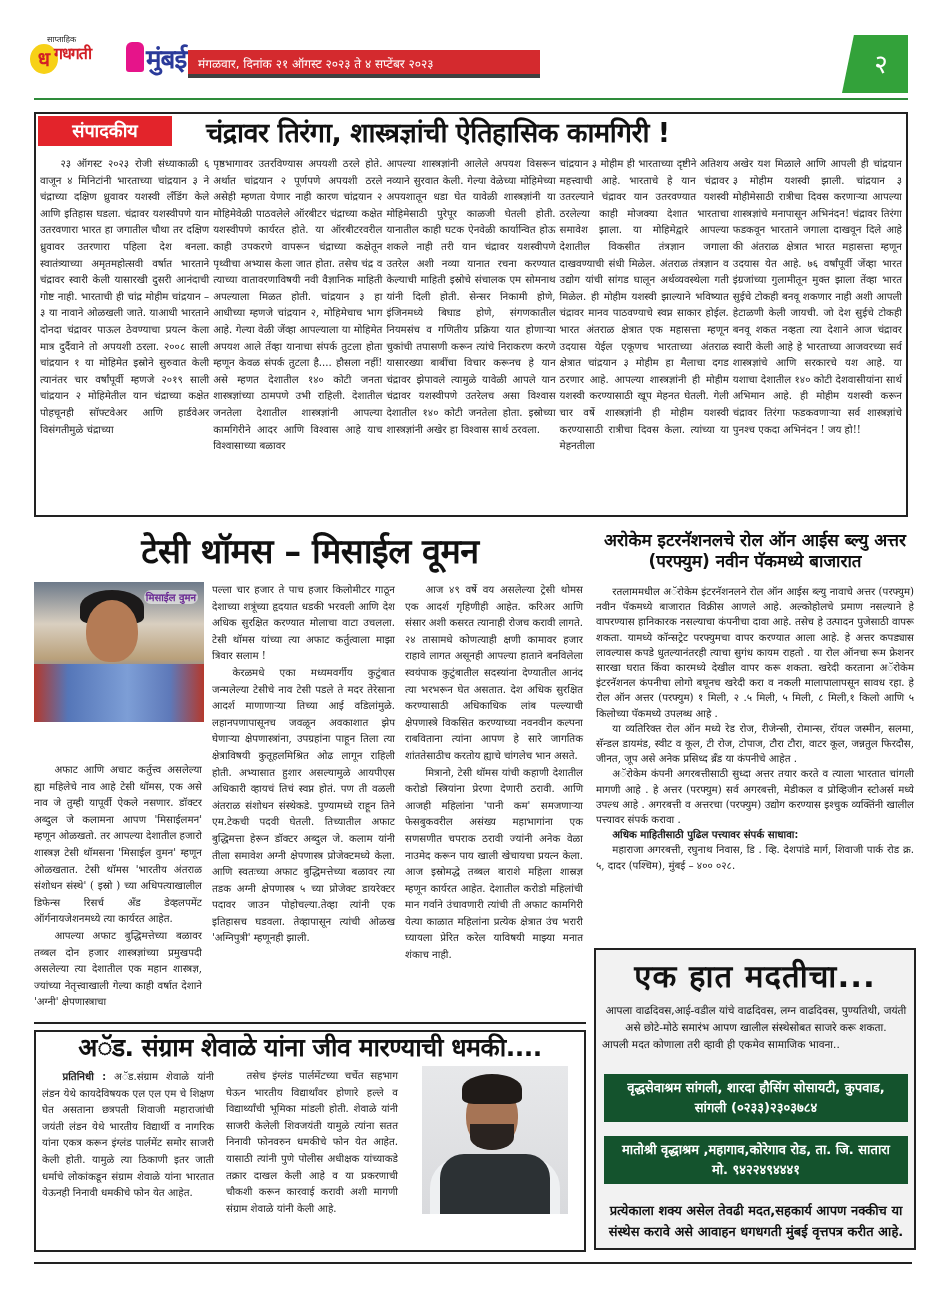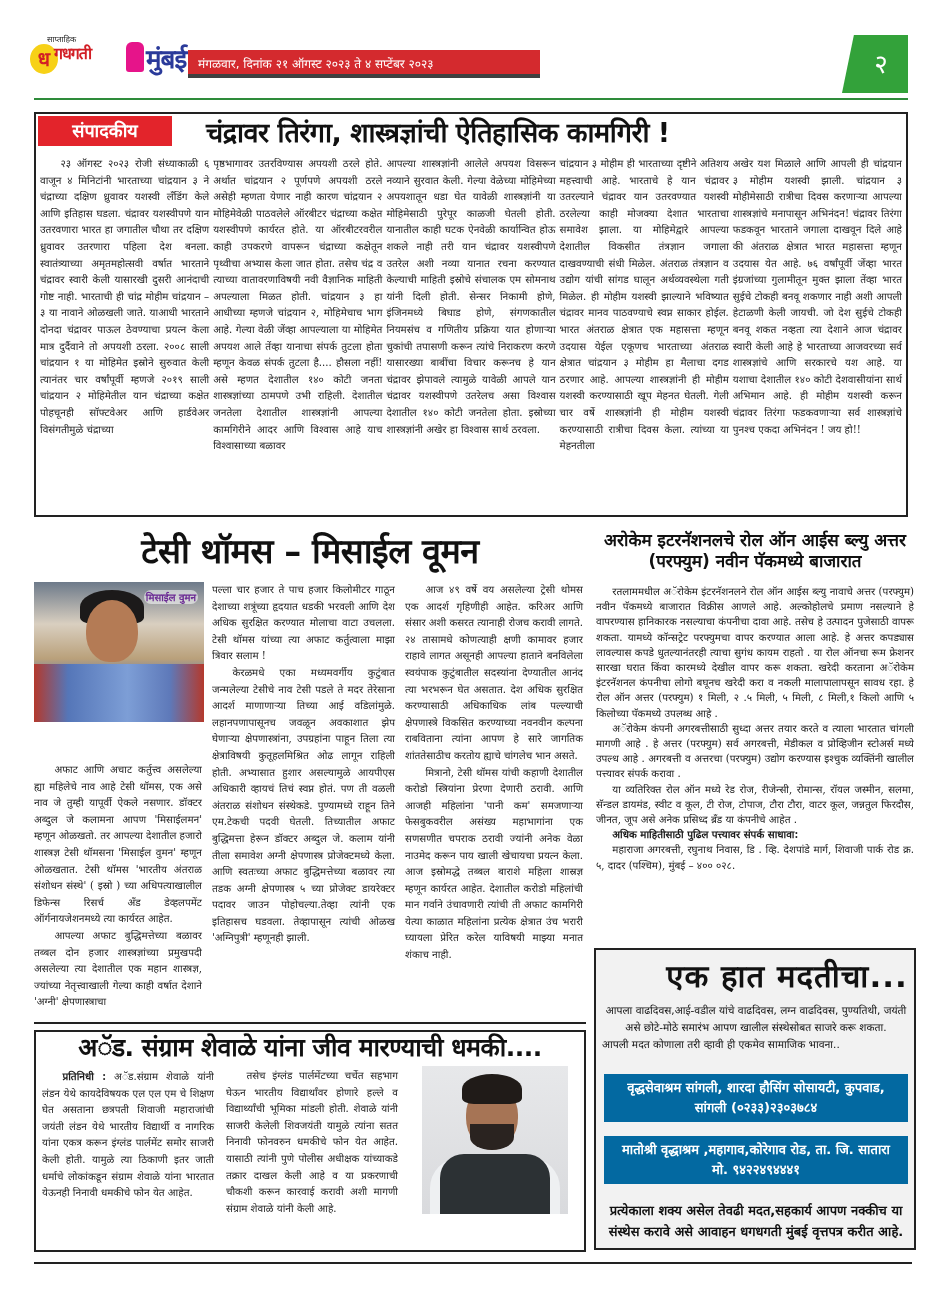--- a/index.html
+++ b/index.html
@@ -38,24 +38,24 @@
   .tessy-col3 { position: absolute; left: 405px; top: 582px; width: 178px; }
 
   
   .perf-headline { position: absolute; left: 590px; top: 530px; width: 330px; text-align: center; font-size: 17px; font-weight: bold; line-height: 21px; color: #111; }
   .perf-text { position: absolute; left: 596px; top: 584px; width: 318px; font-size: 10.2px; line-height: 15.2px; text-align: justify; font-family: "DejaVu Serif", serif; }
   .perf-text p { text-indent: 1.6em; }
   .perf-text .bold { font-weight: bold; }
 
   
   .help-box { position: absolute; left: 594px; top: 948px; width: 322px; height: 302px; border: 2px solid #222; background: #f2f2f2; }
-  .help-title { position: absolute; left: 0; top: 4px; width: 100%; text-align: center; font-size: 31px; font-weight: bold; color: #111; letter-spacing: 1px; margin-left: 32px; }
+  .help-title { position: absolute; left: 0; top: 4px; width: 100%; text-align: center; font-size: 31px; font-weight: bold; color: #111; letter-spacing: 1px; }
   .help-desc { position: absolute; left: 6px; top: 52px; width: 308px; font-size: 10.5px; line-height: 17px; text-align: center; color: #111; }
   .help-desc .last { text-align: left; }
-  .dark-box { position: absolute; left: 8px; width: 304px; background: #0369a1; color: #fff; font-weight: bold; text-align: center; font-size: 13px; line-height: 20px; padding: 4px 4px; }
+  .dark-box { position: absolute; left: 8px; width: 304px; background: #14532d; color: #fff; font-weight: bold; text-align: center; font-size: 13px; line-height: 20px; padding: 4px 4px; }
   .help-footer { position: absolute; left: 4px; top: 250px; width: 312px; text-align: center; font-size: 13px; font-weight: bold; line-height: 21px; color: #111; }
 
   
   .shev-box { position: absolute; left: 34px; top: 1030px; width: 552px; height: 222px; border: 2px solid #222; }
   .shev-headline { position: absolute; left: 0; top: -4px; width: 100%; text-align: center; font-size: 25px; font-weight: bold; color: #111; line-height: 40px; letter-spacing: -0.5px; }
   .shev-col1 { position: absolute; left: 6px; top: 36px; width: 172px; }
   .shev-col2 { position: absolute; left: 190px; top: 36px; width: 172px; }
   .shev-photo { position: absolute; left: 386px; top: 34px; width: 146px; height: 148px; background: linear-gradient(180deg, #e7e8ea 0%, #d9dadd 100%); overflow: hidden; }
   .shev-photo .hair { position: absolute; left: 40px; top: 8px; width: 60px; height: 30px; border-radius: 50% 50% 20% 20%; background: #201b18; }
   .shev-photo .face { position: absolute; left: 44px; top: 20px; width: 52px; height: 64px; border-radius: 45% 45% 50% 50%; background: #a67455; }
@@ -109,22 +109,22 @@
   <p class="col" style="text-indent:2em">केरळमधे एका मध्यमवर्गीय कुटुंबात जन्मलेल्या टेसीचे नाव टेसी पडले ते मदर तेरेसाना आदर्श माणाणाऱ्या तिच्या आई वडिलांमुळे. लहानपणापासूनच जवळून अवकाशात झेप घेणाऱ्या क्षेपणास्त्रांना, उपग्रहांना पाहून तिला त्या क्षेत्राविषयी कुतूहलमिश्रित ओढ लागून राहिली होती. अभ्यासात हुशार असल्यामुळे आयपीएस अधिकारी व्हायचं तिचं स्वप्न होतं. पण ती वळली अंतराळ संशोधन संस्थेकडे. पुण्यामध्ये राहून तिने एम.टेकची पदवी घेतली. तिच्यातील अफाट बुद्धिमत्ता हेरून डॉक्टर अब्दुल जे. कलाम यांनी तीला समावेश अग्नी क्षेपणास्त्र प्रोजेक्टमध्ये केला. आणि स्वतःच्या अफाट बुद्धिमत्तेच्या बळावर त्या तडक अग्नी क्षेपणास्त्र ५ च्या प्रोजेक्ट डायरेक्टर पदावर जाउन पोहोचल्या.तेव्हा त्यांनी एक इतिहासच घडवला. तेव्हापासून त्यांची ओळख 'अग्निपुत्री' म्हणूनही झाली.</p>
 </div>
 <div class="tessy-col3">
   <p class="col" style="text-indent:2em">आज ४९ वर्षे वय असलेल्या ट्रेसी थोमस एक आदर्श गृहिणीही आहेत. करिअर आणि संसार अशी कसरत त्यानाही रोजच करावी लागते. २४ तासामधे कोणत्याही क्षणी कामावर हजार राहावे लागत असूनही आपल्या हाताने बनविलेला स्वयंपाक कुटुंबातील सदस्यांना देण्यातील आनंद त्या भरभरून घेत असतात. देश अधिक सुरक्षित करण्यासाठी अधिकाधिक लांब पल्ल्याची क्षेपणास्त्रे विकसित करण्याच्या नवनवीन कल्पना राबविताना त्यांना आपण हे सारे जागतिक शांततेसाठीच करतोय ह्याचे चांगलेच भान असते.</p>
   <p class="col" style="text-indent:2em">मित्रानो, टेसी थॉमस यांची कहाणी देशातील करोडो स्त्रियांना प्रेरणा देणारी ठरावी. आणि आजही महिलांना 'पानी कम' समजणाऱ्या फेसबुकवरील असंख्य महाभागांना एक सणसणीत चपराक ठरावी ज्यांनी अनेक वेळा नाउमेद करून पाय खाली खेचायचा प्रयत्न केला. आज इस्रोमद्धे तब्बल बाराशे महिला शास्रज्ञ म्हणून कार्यरत आहेत. देशातील करोडो महिलांची मान गर्वाने उंचावणारी त्यांची ती अफाट कामगिरी येत्या काळात महिलांना प्रत्येक क्षेत्रात उंच भरारी घ्यायला प्रेरित करेल याविषयी माझ्या मनात शंकाच नाही.</p>
 </div>
 
 <h2 class="perf-headline">अरोकेम इटरनॅशनलचे रोल ऑन आईस ब्ल्यु अत्तर (परफ्युम) नवीन पॅकमध्ये बाजारात</h2>
 <div class="perf-text">
   <p>रतलाममधील अॅरोकेम इंटरनॅशनलने रोल ऑन आईस ब्ल्यु नावाचे अत्तर (परफ्युम) नवीन पॅकमध्ये बाजारात विक्रीस आणले आहे. अल्कोहोलचे प्रमाण नसल्याने हे वापरण्यास हानिकारक नसल्याचा कंपनीचा दावा आहे. तसेच हे उत्पादन पुजेसाठी वापरू शकता. यामध्ये कॉन्सट्रेट परफ्युमचा वापर करण्यात आला आहे. हे अत्तर कपड्यास लावल्यास कपडे धुतल्यानंतरही त्याचा सुगंध कायम राहतो . या रोल ऑनचा रूम फ्रेशनर सारखा घरात किंवा कारमध्ये देखील वापर करू शकता. खरेदी करताना अॅरोकेम इंटरनॅशनल कंपनीचा लोगो बघूनच खरेदी करा व नकली मालापालापसून सावध रहा. हे रोल ऑन अत्तर (परफ्युम) १ मिली, २ .५ मिली, ५ मिली, ८ मिली,१ किलो आणि ५ किलोच्या पॅकमध्ये उपलब्ध आहे .</p>
+  <p>या व्यतिरिक्त रोल ऑन मध्ये रेड रोज, रीजेन्सी, रोमान्स, रॉयल जस्मीन, सलमा, सॅन्डल डायमंड, स्वीट व कूल, टी रोज, टोपाज, टौरा टौरा, वाटर कूल, जन्नतुल फिरदौस, जीनत, जूप असे अनेक प्रसिध्द ब्रँड या कंपनीचे आहेत .</p>
   <p>अॅरोकेम कंपनी अगरबत्तीसाठी सुध्दा अत्तर तयार करते व त्याला भारतात चांगली मागणी आहे . हे अत्तर (परफ्युम) सर्व अगरबत्ती, मेडीकल व प्रोव्हिजीन स्टोअर्स मध्ये उपल्ध आहे . अगरबत्ती व अत्तरचा (परफ्युम) उद्योग करण्यास इश्चुक व्यक्तिंनी खालील पत्त्यावर संपर्क करावा .</p>
-  <p>या व्यतिरिक्त रोल ऑन मध्ये रेड रोज, रीजेन्सी, रोमान्स, रॉयल जस्मीन, सलमा, सॅन्डल डायमंड, स्वीट व कूल, टी रोज, टोपाज, टौरा टौरा, वाटर कूल, जन्नतुल फिरदौस, जीनत, जूप असे अनेक प्रसिध्द ब्रँड या कंपनीचे आहेत .</p>
   <p class="bold">अधिक माहितीसाठी पुढिल पत्त्यावर संपर्क साधावा:</p>
   <p>महाराजा अगरबत्ती, रघुनाथ निवास, डि . व्हि. देशपांडे मार्ग, शिवाजी पार्क रोड क्र. ५, दादर (पश्चिम), मुंबई – ४०० ०२८.</p>
 </div>
 
 <aside class="help-box">
   <div class="help-title">एक हात मदतीचा...</div>
   <div class="help-desc">
     <p>आपला वाढदिवस,आई-वडील यांचे वाढदिवस, लग्न वाढदिवस, पुण्यतिथी, जयंती असे छोटे-मोठे समारंभ आपण खालील संस्थेसोबत साजरे करू शकता.</p>
     <p class="last">आपली मदत कोणाला तरी व्हावी ही एकमेव सामाजिक भावना..</p>
   </div>

